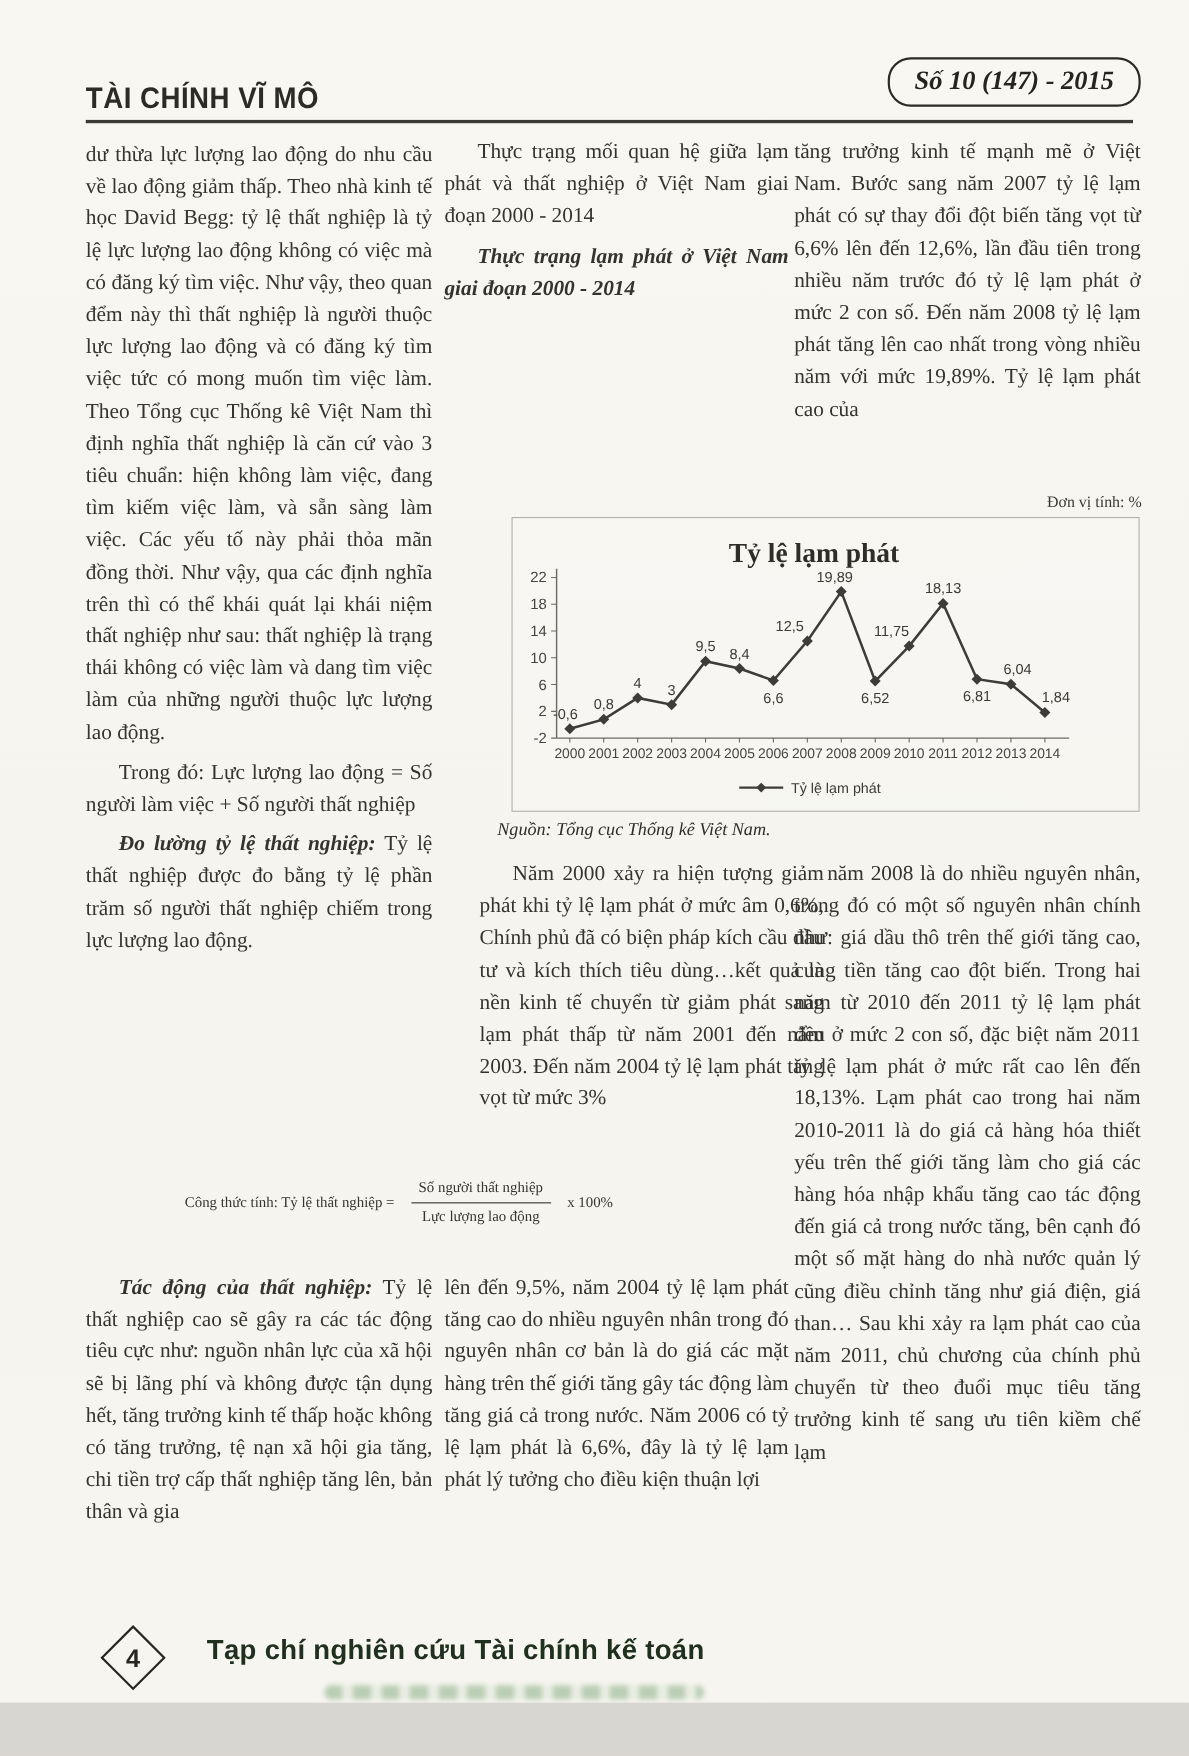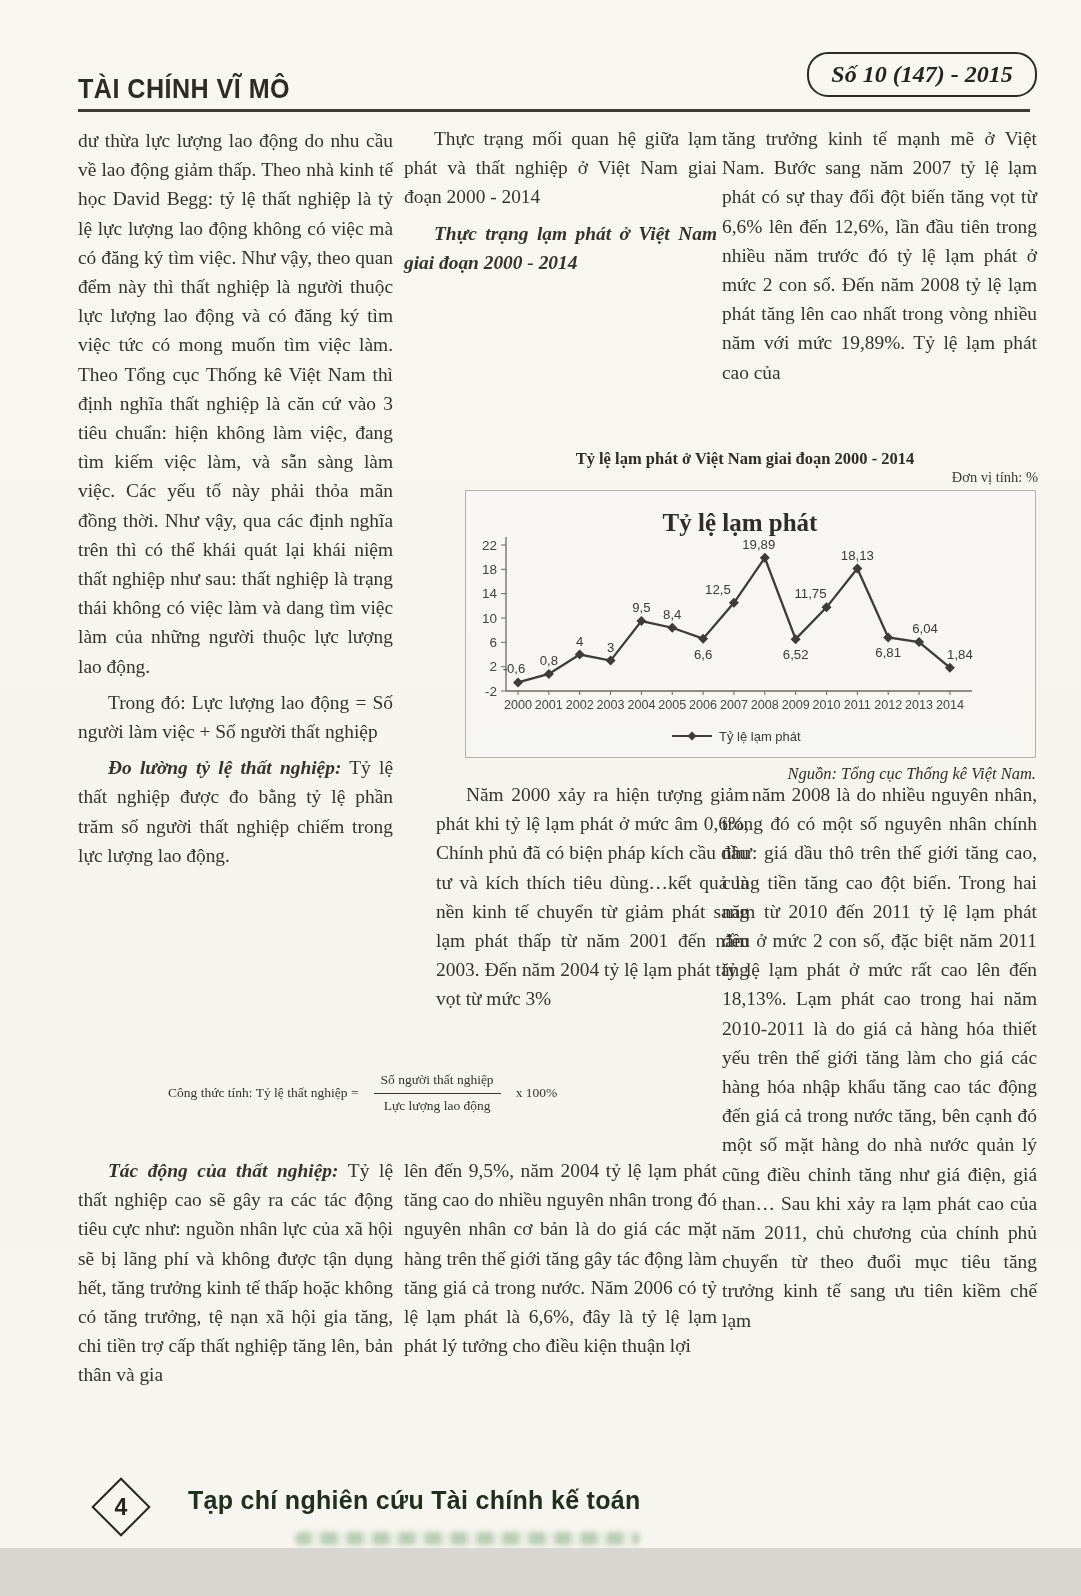--- a/index.html
+++ b/index.html
@@ -28,21 +28,21 @@
   #col3b{left:722px;top:780px;}
   #col1b{left:78px;top:1156px;}
   #col2c{left:404px;top:1156px;width:313px;}
   
   #chart{position:absolute;left:452px;top:449px;width:586px;font-family:"Liberation Sans",sans-serif;}
   .chart-caption{text-align:center;font-family:"Liberation Serif",serif;font-weight:bold;
                  font-size:16.5px;color:#2e2d28;}
   .chart-unit{text-align:right;font-family:Liberation Serif, serif;font-size:14.5px;color:#3a3933;margin-top:0px;}
   .chart-box{margin-top:4px;margin-left:13px;width:569px;height:266px;border:1px solid #b4b0a6;
              background:rgba(255,255,255,.18);}
-  .chart-source{text-align:right;font-family:"Liberation Serif",serif;font-style:italic;
+  .chart-source{font-family:"Liberation Serif",serif;font-style:italic;
                 font-size:16.5px;color:#2f2e29;margin-top:6px;padding-right:2px;}
   
   #formula{position:absolute;left:168px;top:1072px;display:flex;align-items:center;gap:12px;
            font-size:13.5px;color:#35342f;}
   .frac{display:flex;flex-direction:column;align-items:center;line-height:1.25;}
   .frac .num{padding:0 10px 4px;}
   .frac .den{border-top:1.5px solid #35342f;padding:4px 10px 0;}
   
   .footer-diamond{position:absolute;left:100px;top:1486px;width:38px;height:38px;
                   border:2.2px solid #28271f;transform:rotate(45deg);
@@ -76,21 +76,20 @@
   <div class="col" id="col2a">
     <p class="bold indent">Thực trạng mối quan hệ giữa lạm phát và thất nghiệp ở Việt Nam giai đoạn 2000 - 2014</p>
     <p class="boldital indent">Thực trạng lạm phát ở Việt Nam giai đoạn 2000 - 2014</p>
   </div>
 
   <div class="col" id="col3a">
     <p>tăng trưởng kinh tế mạnh mẽ ở Việt Nam. Bước sang năm 2007 tỷ lệ lạm phát có sự thay đổi đột biến tăng vọt từ 6,6% lên đến 12,6%, lần đầu tiên trong nhiều năm trước đó tỷ lệ lạm phát ở mức 2 con số. Đến năm 2008 tỷ lệ lạm phát tăng lên cao nhất trong vòng nhiều năm với mức 19,89%. Tỷ lệ lạm phát cao của</p>
   </div>
 
   <div id="chart">
-    <div class="chart-caption">Tỷ lệ lạm phát ở Việt Nam giai đoạn 2000 - 2014</div>
     <div class="chart-unit">Đơn vị tính: %</div>
     <div class="chart-box">
       <svg id="chart-svg" width="567" height="264" viewBox="0 0 567 264">
           <text x="274" y="40" text-anchor="middle" font-size="25" font-weight="bold" font-family="&quot;Liberation Serif&quot;,serif" fill="#2e2d28">Tỷ lệ lạm phát</text>
           <line x1="40" y1="46" x2="40" y2="200" stroke="#6b6a64" stroke-width="1.3"></line>
           <line x1="40" y1="200" x2="506" y2="200" stroke="#6b6a64" stroke-width="1.3"></line>
           <line x1="35" y1="54" x2="40" y2="54" stroke="#6b6a64" stroke-width="1"></line>
           <text x="31" y="58.5" text-anchor="end" font-size="13.5" font-family="&quot;Liberation Sans&quot;,sans-serif" fill="#454440">22</text>
           <line x1="35" y1="78.33333333333333" x2="40" y2="78.33333333333333" stroke="#6b6a64" stroke-width="1"></line>
           <text x="31" y="82.83333333333333" text-anchor="end" font-size="13.5" font-family="&quot;Liberation Sans&quot;,sans-serif" fill="#454440">18</text>

